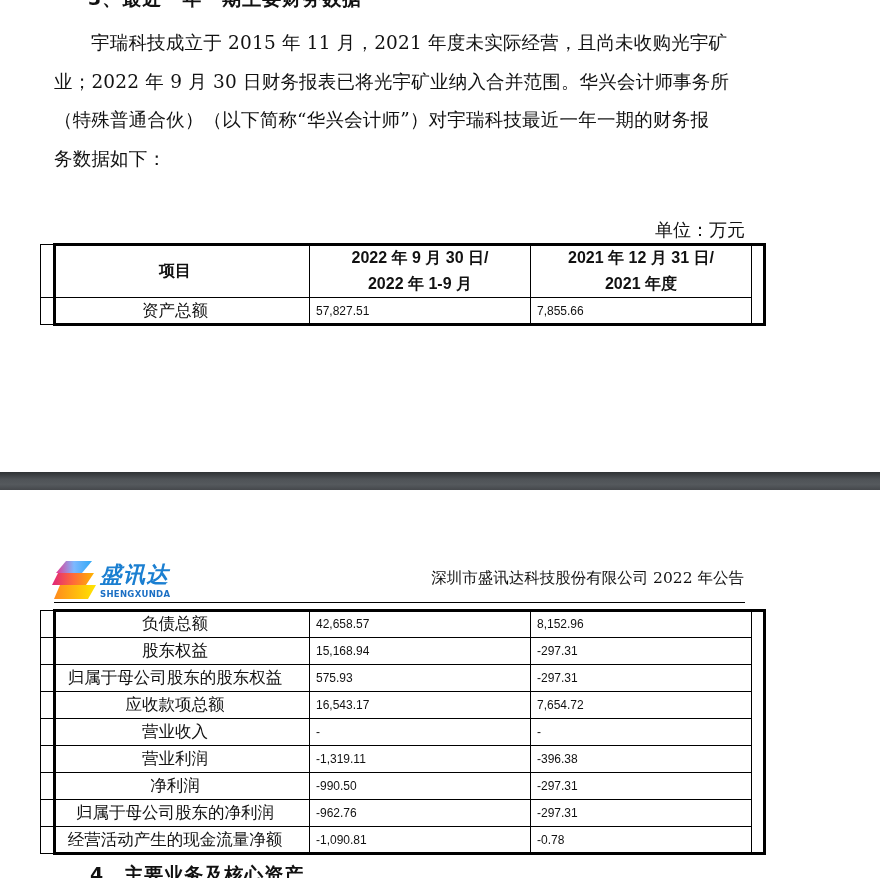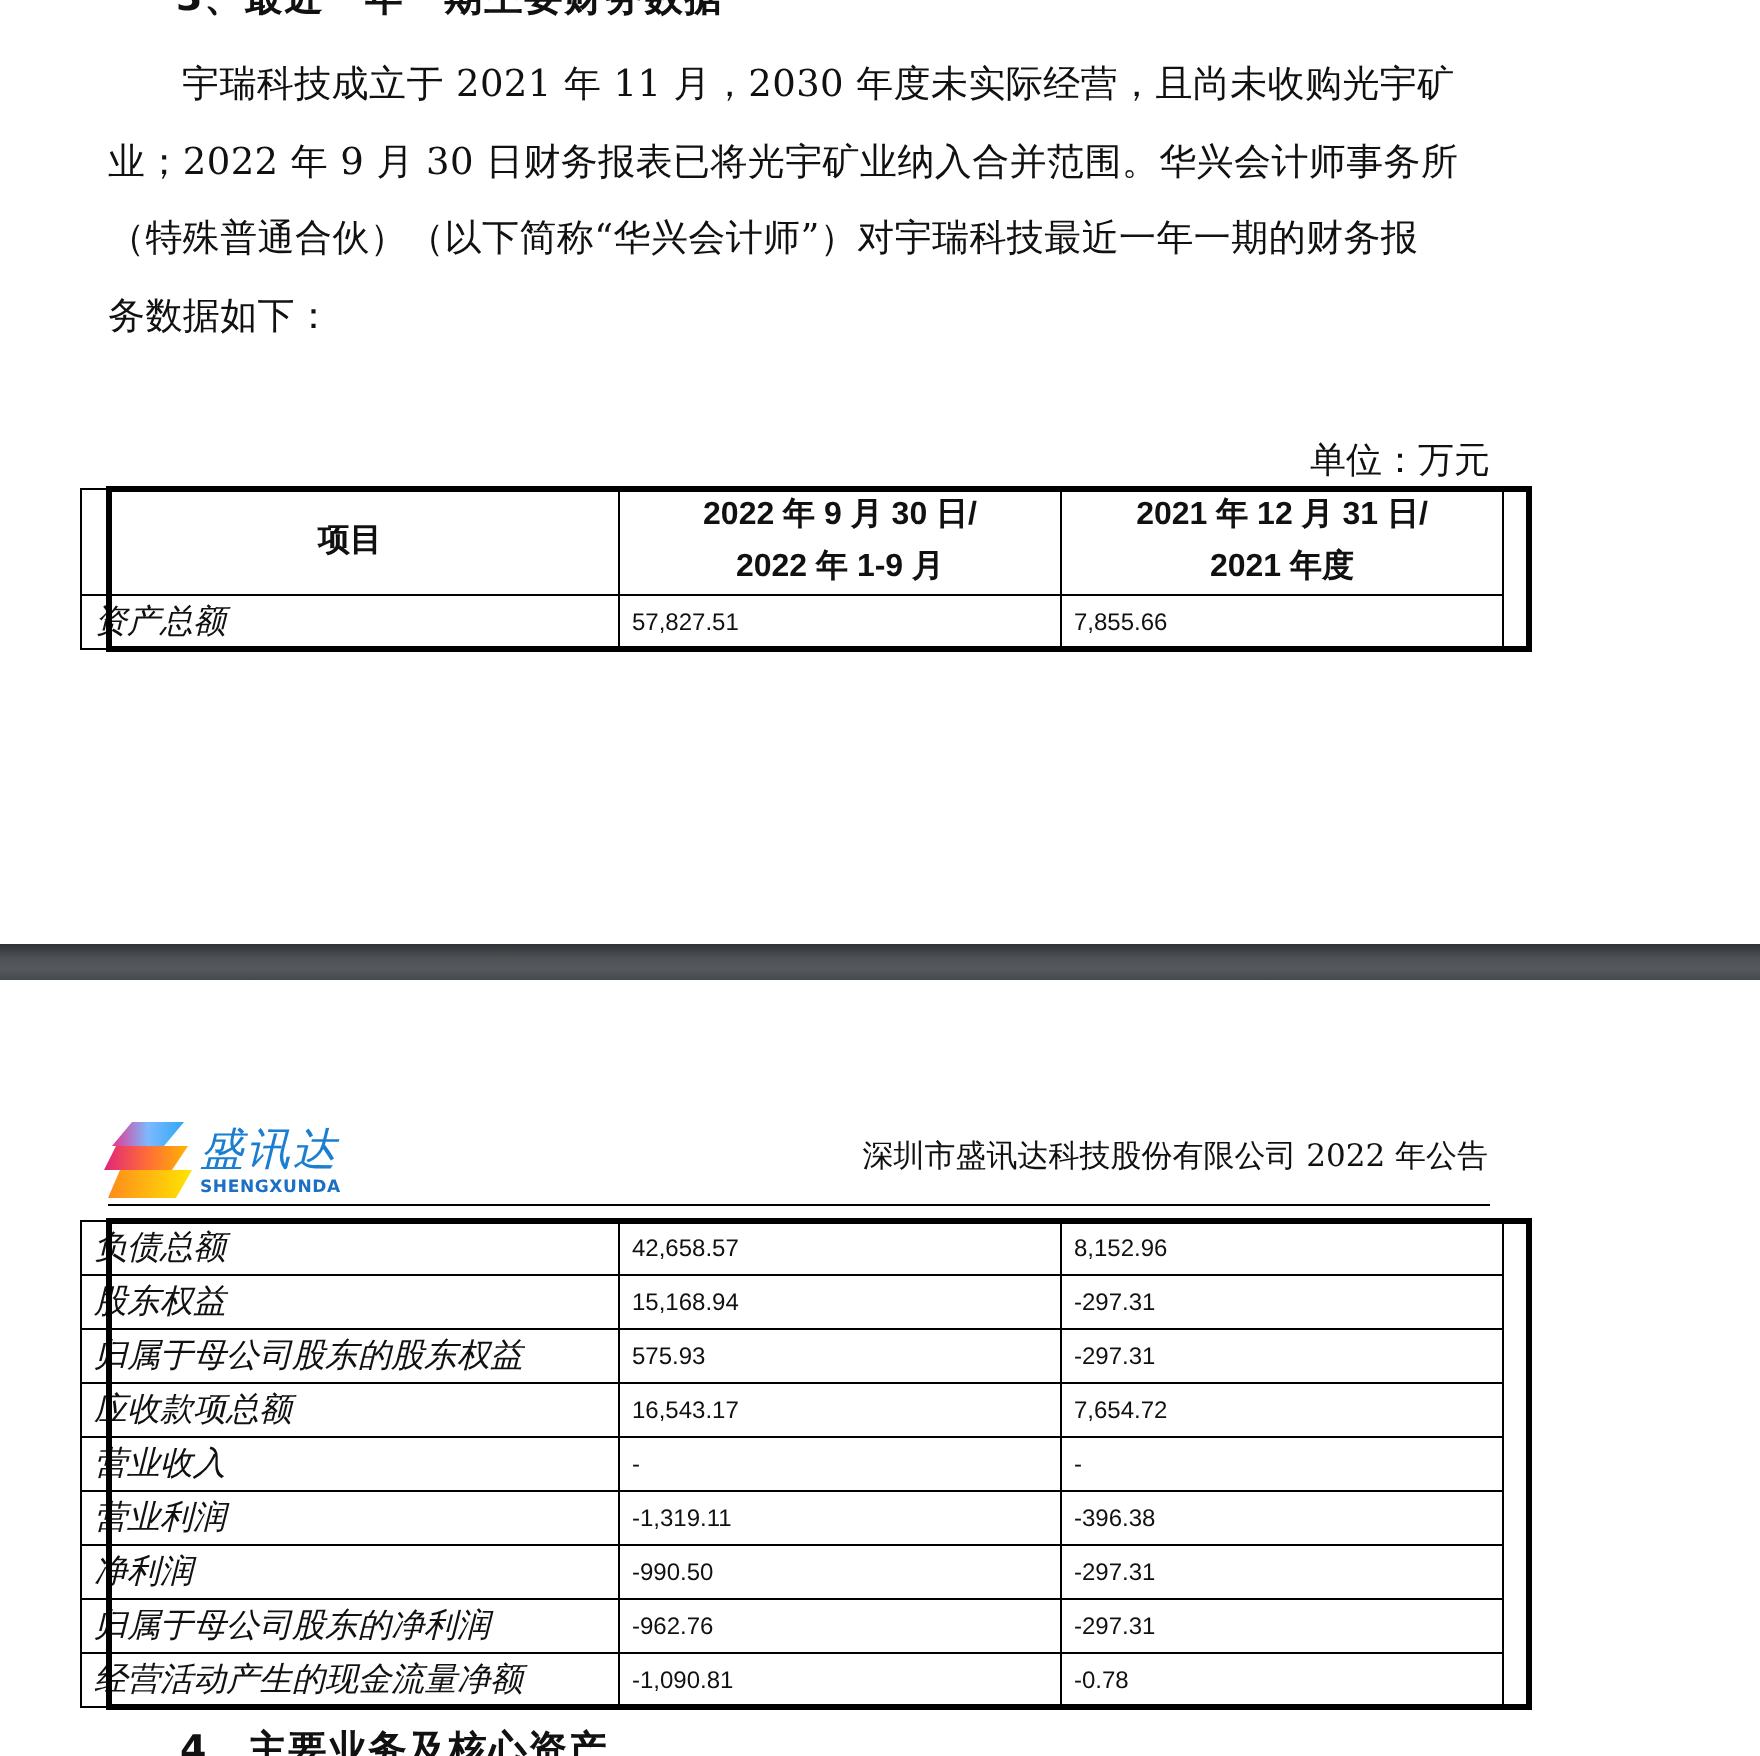--- a/index.html
+++ b/index.html
@@ -13,45 +13,45 @@
     font-family:"DejaVu Sans","Liberation Sans",sans-serif; letter-spacing:1px; white-space:nowrap;
   }
   .para { left:54px; width:700px; font-size:18.5px; line-height:38.5px; top:24px; letter-spacing:0.2px; }
   .para p { margin:0; text-indent:37px; text-align:justify; }
   .unit { right:135px; top:218px; font-size:18px; }
   table.fin { border-collapse:collapse; position:absolute; left:40px; width:711px; table-layout:fixed;padding-left:37px; }
   table.fin td { border:1px solid #000; font-size:16.5px; padding:0 6px; height:26px; }
   table.fin col.c1 { width:269px; }
   table.fin col.c2 { width:221px; }
   table.fin col.c3 { width:221px; }
-  table.fin td.lbl { text-align:left;font-style:italic; }
+  table.fin td.lbl { text-align:center; }
   table.fin td.num { font-family:"Liberation Sans","DejaVu Sans",sans-serif; font-size:12px; }
   table.fin td.hd { text-align:center; font-weight:bold; font-family:"Liberation Sans","DejaVu Sans",sans-serif; font-size:16px; line-height:26px; height:52px; }
   .outer { position:absolute; border:3px solid #000; pointer-events:none; box-sizing:border-box; }
   .sep {
     left:0; top:472px; width:880px; height:18px;
     background:linear-gradient(#2f3235 0%, #4f5357 40%, #55595d 70%, #45484c 100%);
   }
   .logo { left:52px; top:559px; width:130px; height:42px; }
-  .logo-name { left:100px; top:560px; font-size:22px; color:#1b7fd1; font-style:italic; font-weight:normal; font-family:"DejaVu Sans","Liberation Sans",sans-serif; letter-spacing:1px; }
+  .logo-name { left:100px; top:560px; font-size:22px; color:#1b7fd1; font-style:italic; font-weight:bold; font-family:"DejaVu Sans","Liberation Sans",sans-serif; letter-spacing:1px; }
   .logo-sub { left:100px; top:589px; font-size:8.5px; color:#1b6fc4; font-weight:bold; font-family:"DejaVu Sans","Liberation Sans",sans-serif; letter-spacing:0.3px; }
   .hdr-text { right:136px; top:568px; font-size:15.5px; white-space:nowrap; }
   .hdr-rule { left:54px; top:602px; width:691px; height:1px; background:#000; }
   .h4 {
     left:90px; top:862px; font-size:19px; font-weight:bold;
     font-family:"DejaVu Sans","Liberation Sans",sans-serif; letter-spacing:1px; white-space:nowrap;
   }
 </style>
 </head>
 <body>
 
 <div class="abs h3">3、最近一年一期主要财务数据</div>
 
 <div class="abs para">
-  <p>宇瑞科技成立于 2021 年 11 月，2030 年度未实际经营，且尚未收购光宇矿</p>
+  <p>宇瑞科技成立于 2015 年 11 月，2021 年度未实际经营，且尚未收购光宇矿</p>
   <p style="text-indent:0">业；2022 年 9 月 30 日财务报表已将光宇矿业纳入合并范围。华兴会计师事务所</p>
   <p style="text-indent:0">（特殊普通合伙）（以下简称“华兴会计师”）对宇瑞科技最近一年一期的财务报</p>
   <p style="text-indent:0">务数据如下：</p>
 </div>
 
 <div class="abs unit">单位：万元</div>
 
 <table class="fin" style="top:244px;">
   <colgroup>
       <col class="c1">

